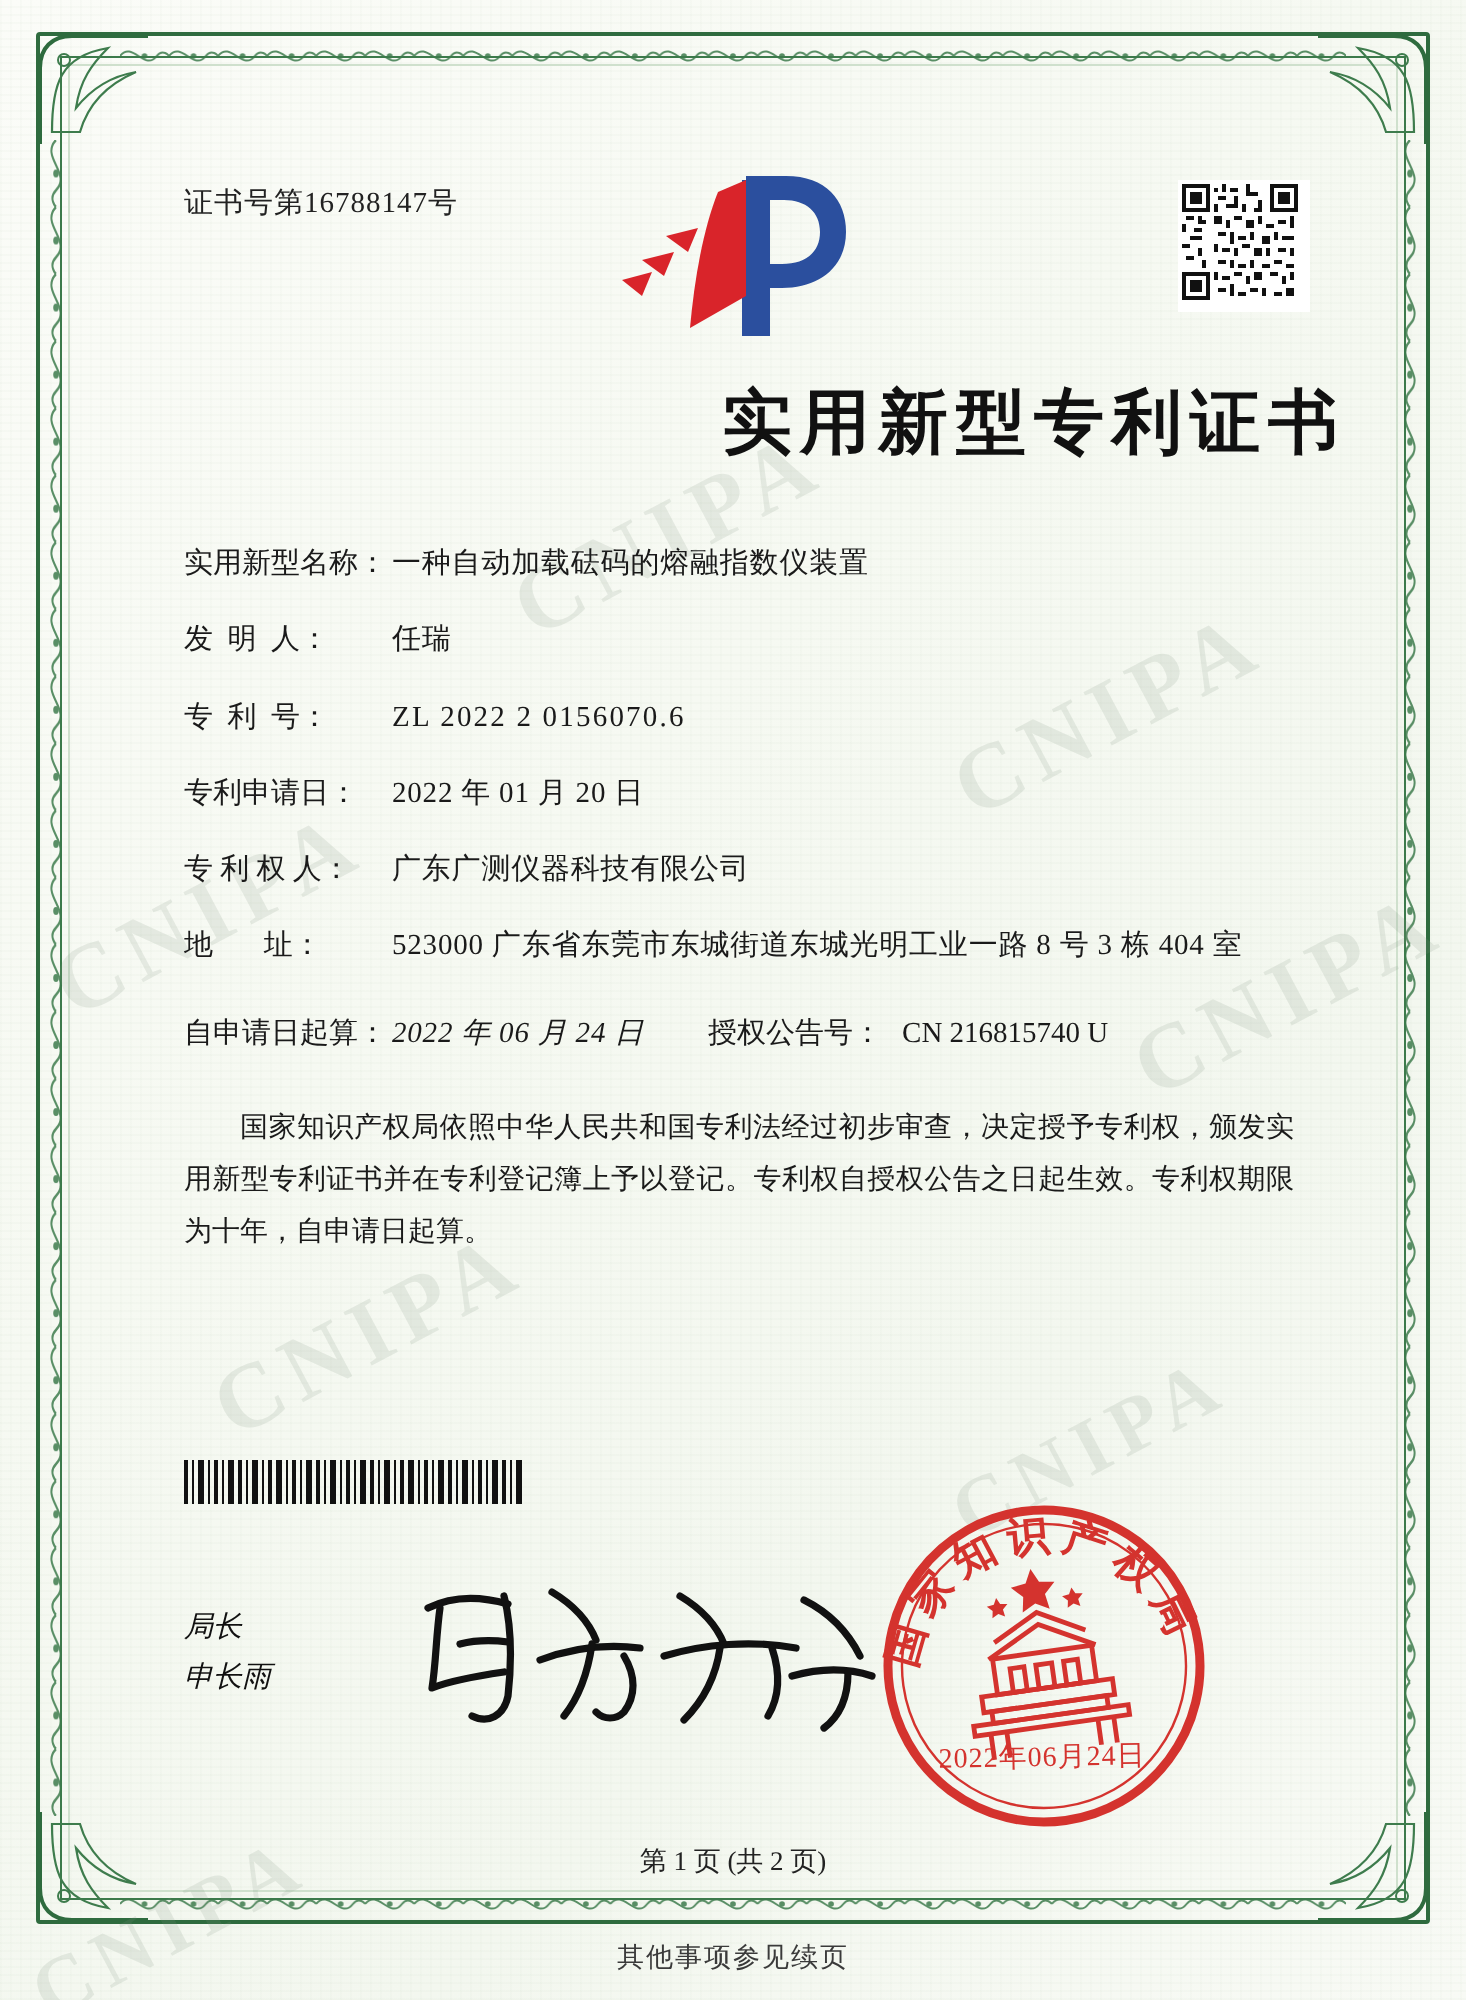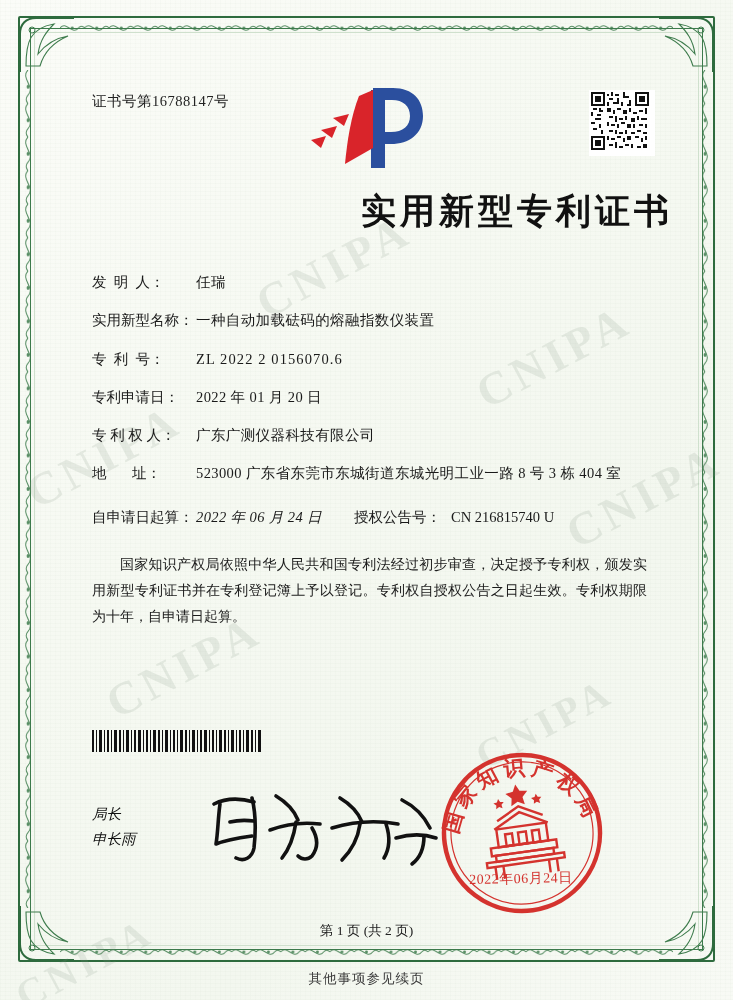--- a/index.html
+++ b/index.html
@@ -436,26 +436,26 @@
         <path d="M36,36 L52,32 L47,44 Z" fill="#d9242a"></path>
         <path d="M24,48 L40,44 L35,56 Z" fill="#d9242a"></path>
         <path d="M14,58 L29,54 L24,66 Z" fill="#d9242a"></path>
       </svg>
     </div>
 
     <div class="title">实用新型专利证书</div>
 
     <div class="fields">
       <div class="frow">
+        <div class="flabel">实用新型名称：</div>
+        <div class="fvalue">一种自动加载砝码的熔融指数仪装置</div>
+      </div>
+      <div class="frow">
         <div class="flabel">发  明  人：</div>
         <div class="fvalue">任瑞</div>
-      </div>
-      <div class="frow">
-        <div class="flabel">实用新型名称：</div>
-        <div class="fvalue">一种自动加载砝码的熔融指数仪装置</div>
       </div>
       <div class="frow">
         <div class="flabel">专  利  号：</div>
         <div class="fvalue mono-ish">ZL 2022 2 0156070.6</div>
       </div>
       <div class="frow">
         <div class="flabel">专利申请日：</div>
         <div class="fvalue">2022 年 01 月 20 日</div>
       </div>
       <div class="frow">

